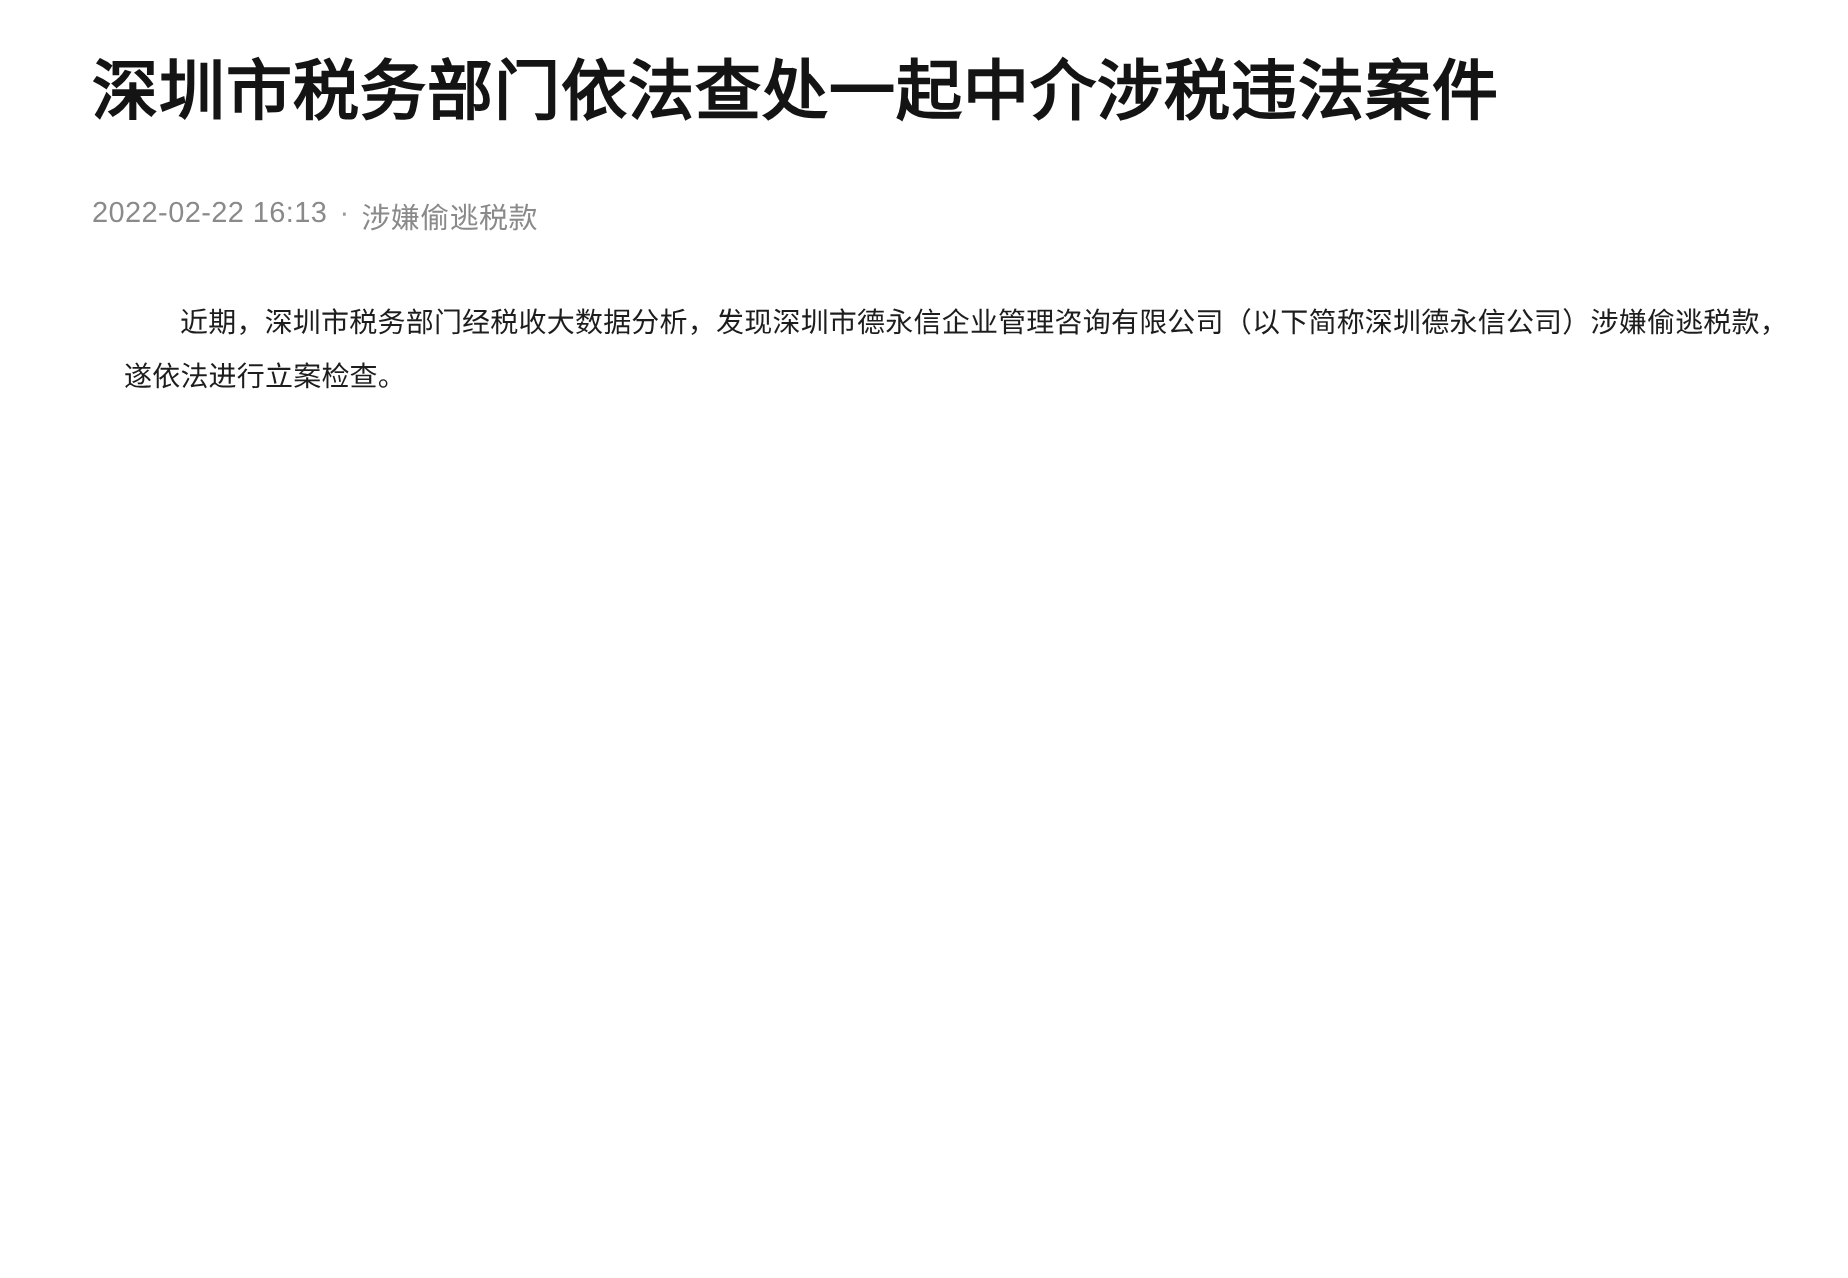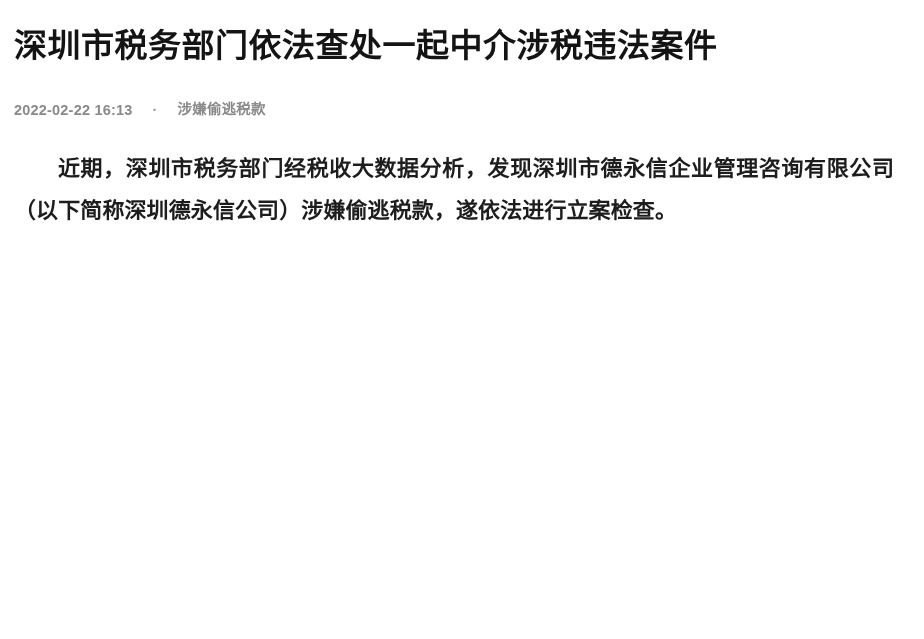--- a/index.html
+++ b/index.html
@@ -11,55 +11,53 @@
     width: 924px;
     height: 639px;
     overflow: hidden;
     font-family: "Liberation Sans", "DejaVu Sans", sans-serif;
     color: #1a1a1a;
   }
   .page {
     width: 924px;
     height: 567px;
     box-sizing: border-box;
-    padding: 22px 30px 0 14px;
+    padding: 22px 30px 0 46px;
     background: #ffffff;
   }
   .article-title {
     font-size: 33px;
     line-height: 1.48;
     font-weight: bold;
     color: #141414;
     letter-spacing: 0.5px;
     margin: 0 0 26px 0;
     max-width: 860px;
   }
   .meta-line {
     font-size: 14.5px;
     color: #8a8a8a;
     letter-spacing: 0.2px;
     margin: 0 0 30px 0;
     display: flex;
-    align-items: flex-end;
-    gap: 14px;
-    font-weight: bold;
+    align-items: center;
+    gap: 0;
   }
   .meta-sep {
     margin: 0 6px;
     color: #9a9a9a;
   }
   .body-copy p {
-    font-size: 22px;
+    font-size: 14px;
     line-height: 1.92;
     color: #1d1d1d;
-    margin: 0 0 14px 0;
+    margin: 0 0 14px 16px;
     text-indent: 2em;
     text-align: justify;
     letter-spacing: 0.1px;
-    font-weight: bold;
   }
   .body-copy p:last-child {
     margin-bottom: 0;
   }
 </style>
 </head>
 <body>
 
 <div class="page">
 

